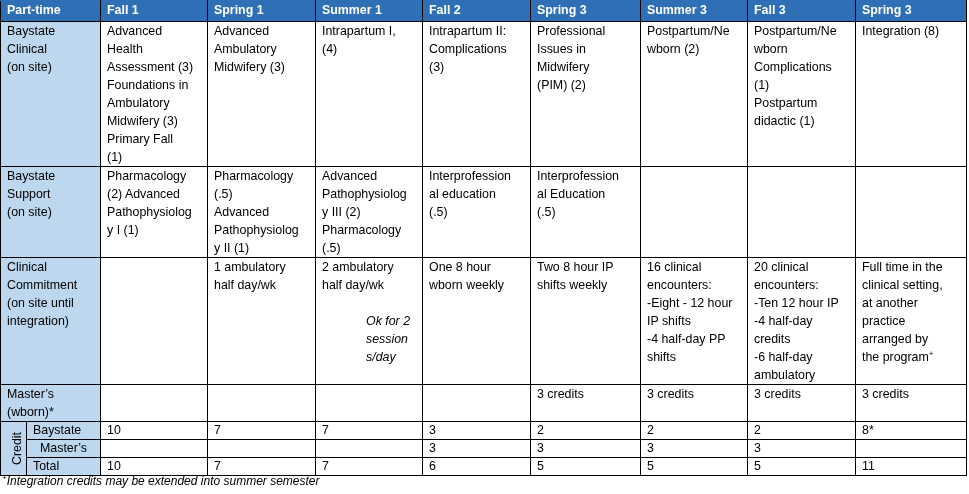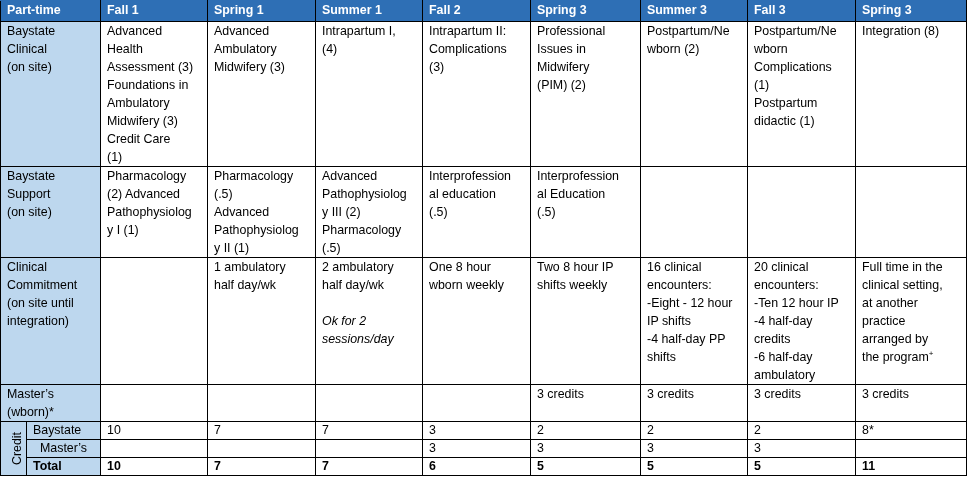--- a/index.html
+++ b/index.html
@@ -37,22 +37,22 @@
       padding: 0 !important;
     }
     .credit-side span {
       display: inline-block;
       transform: rotate(-90deg);
       white-space: nowrap;
       font-size: 12.4px;
     }
     .credit-label { background: #bdd7ee; }
     .credit-row td { height: 17px; line-height: 17px; }
-    .bold { font-weight: bold; }
-    .italic { font-style: italic; }
+    .bold { font-weight: normal; }
+    .italic { font-style: italic; margin-left: 44px; }
     .cell-line { display: block; }
     .gap { display: block; height: 18px; }
     sup { font-size: 8px; line-height: 0; }
     .footnote {
       position: absolute; left: 2px; top: 474px;
       font-size: 12px; font-style: italic;
     }
     tr.r1 td { height: 140px; }
     tr.r2 td { height: 89px; }
     tr.r3 td { height: 123px; }
@@ -96,21 +96,21 @@
           <span class="cell-line">Clinical</span>
           <span class="cell-line">(on site)</span>
         </td>
         <td>
           <span class="cell-line">Advanced</span>
           <span class="cell-line">Health</span>
           <span class="cell-line">Assessment (3)</span>
           <span class="cell-line">Foundations in</span>
           <span class="cell-line">Ambulatory</span>
           <span class="cell-line">Midwifery (3)</span>
-          <span class="cell-line">Credit Care</span>
+          <span class="cell-line">Primary Fall</span>
           <span class="cell-line">(1)</span>
         </td>
         <td>
           <span class="cell-line">Advanced</span>
           <span class="cell-line">Ambulatory</span>
           <span class="cell-line">Midwifery (3)</span>
         </td>
         <td>
           <span class="cell-line">Intrapartum I,</span>
           <span class="cell-line">(4)</span>
@@ -283,13 +283,14 @@
         <td>7</td>
         <td>6</td>
         <td>5</td>
         <td>5</td>
         <td>5</td>
         <td>11</td>
       </tr>
     </tbody>
   </table>
 
+  <div class="footnote"><sup>+</sup><span>Integration credits may be extended into summer semester</span></div>
 </div>
 
 </body></html>

